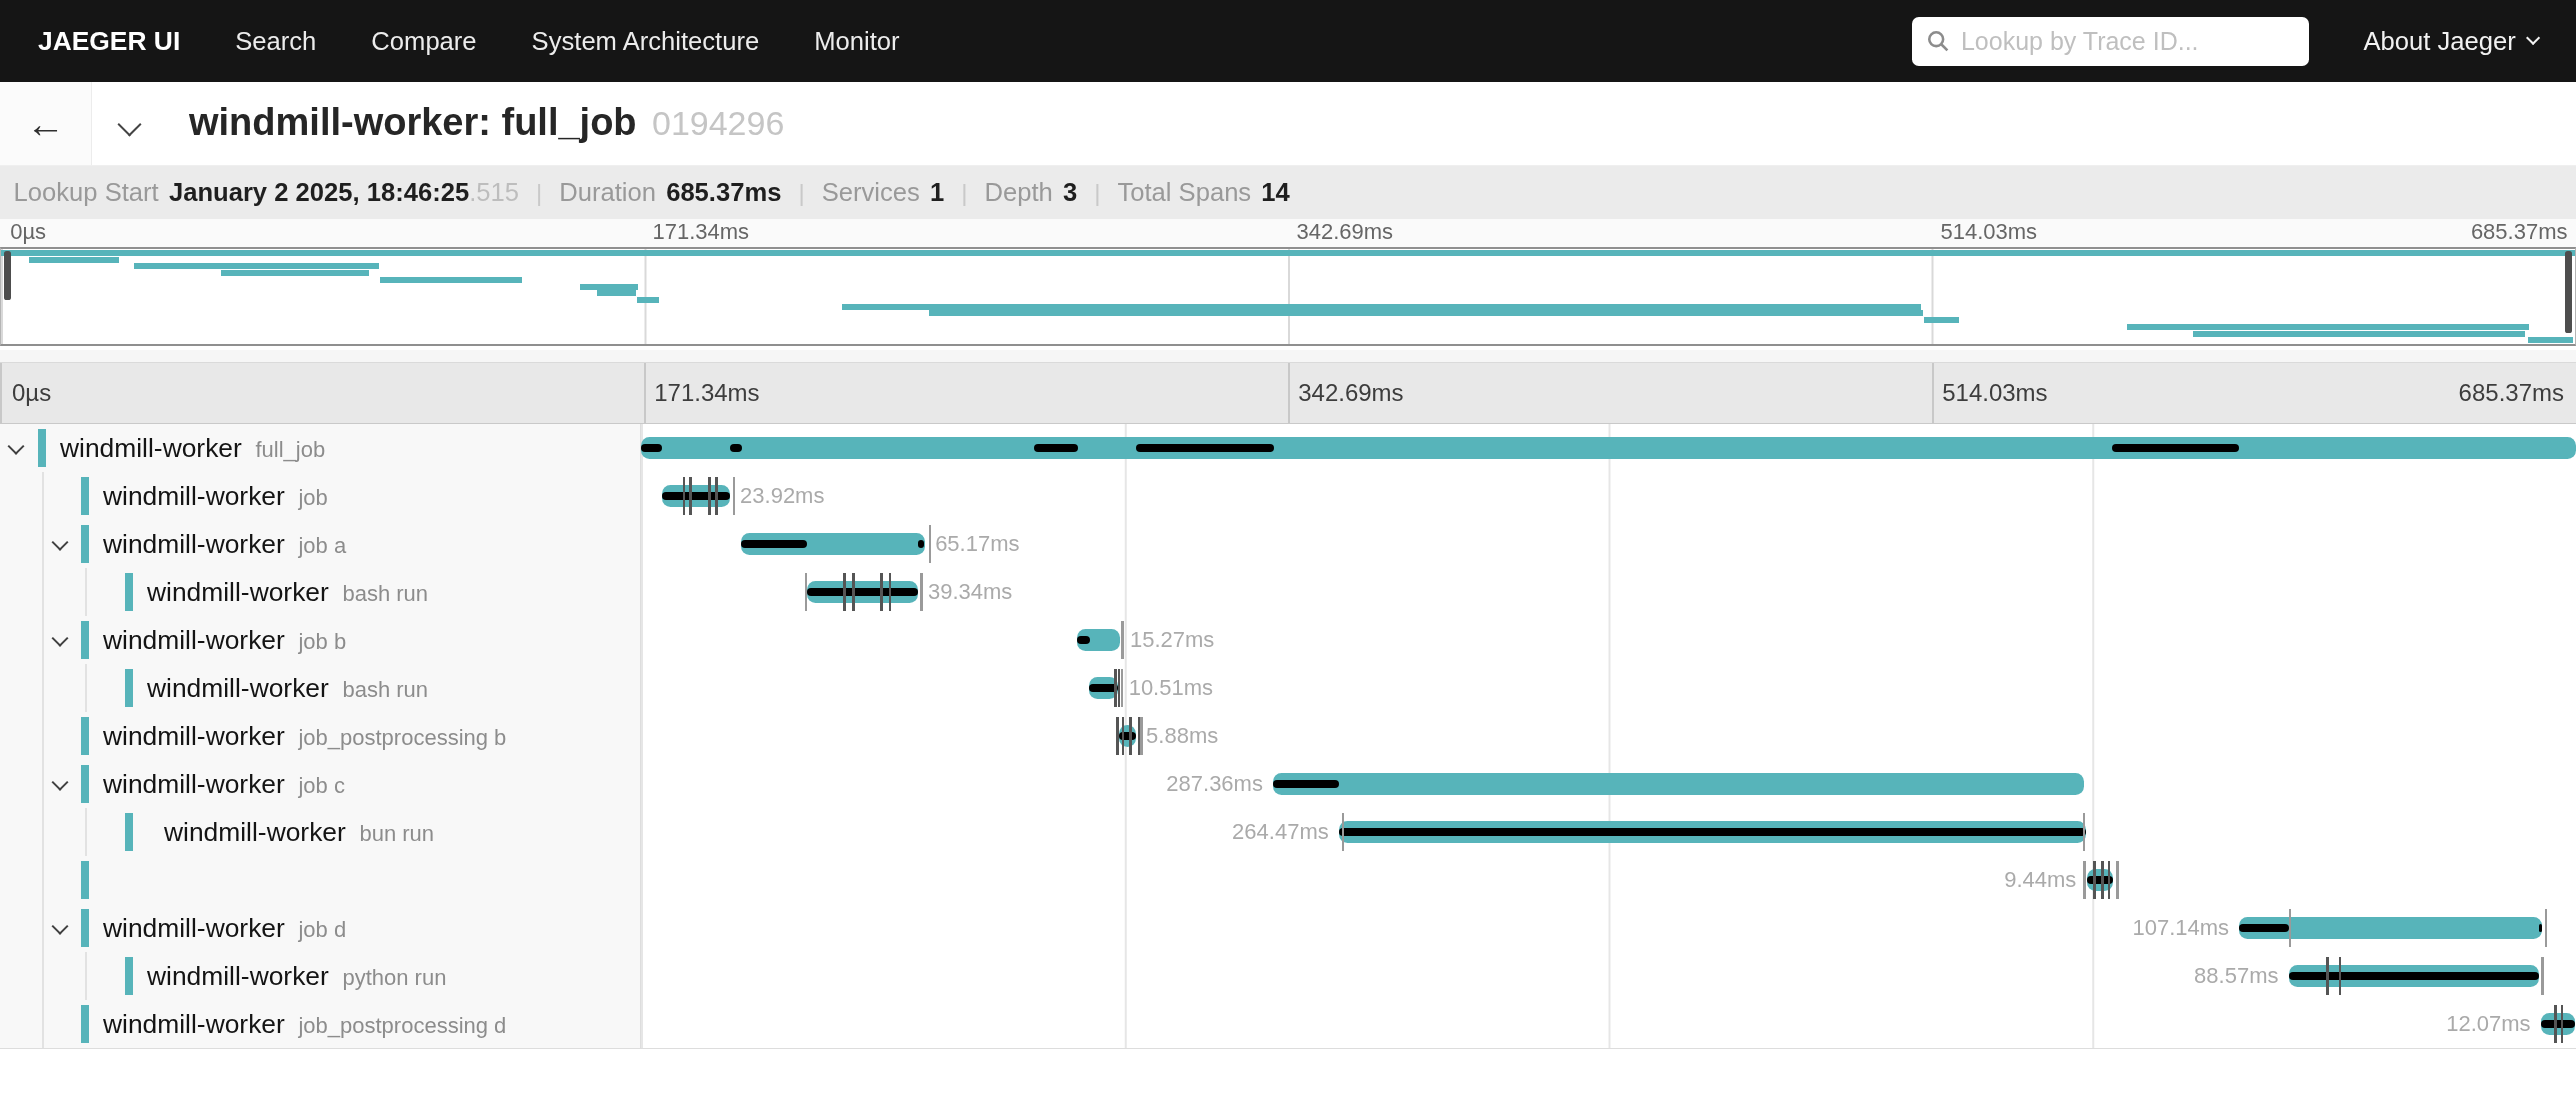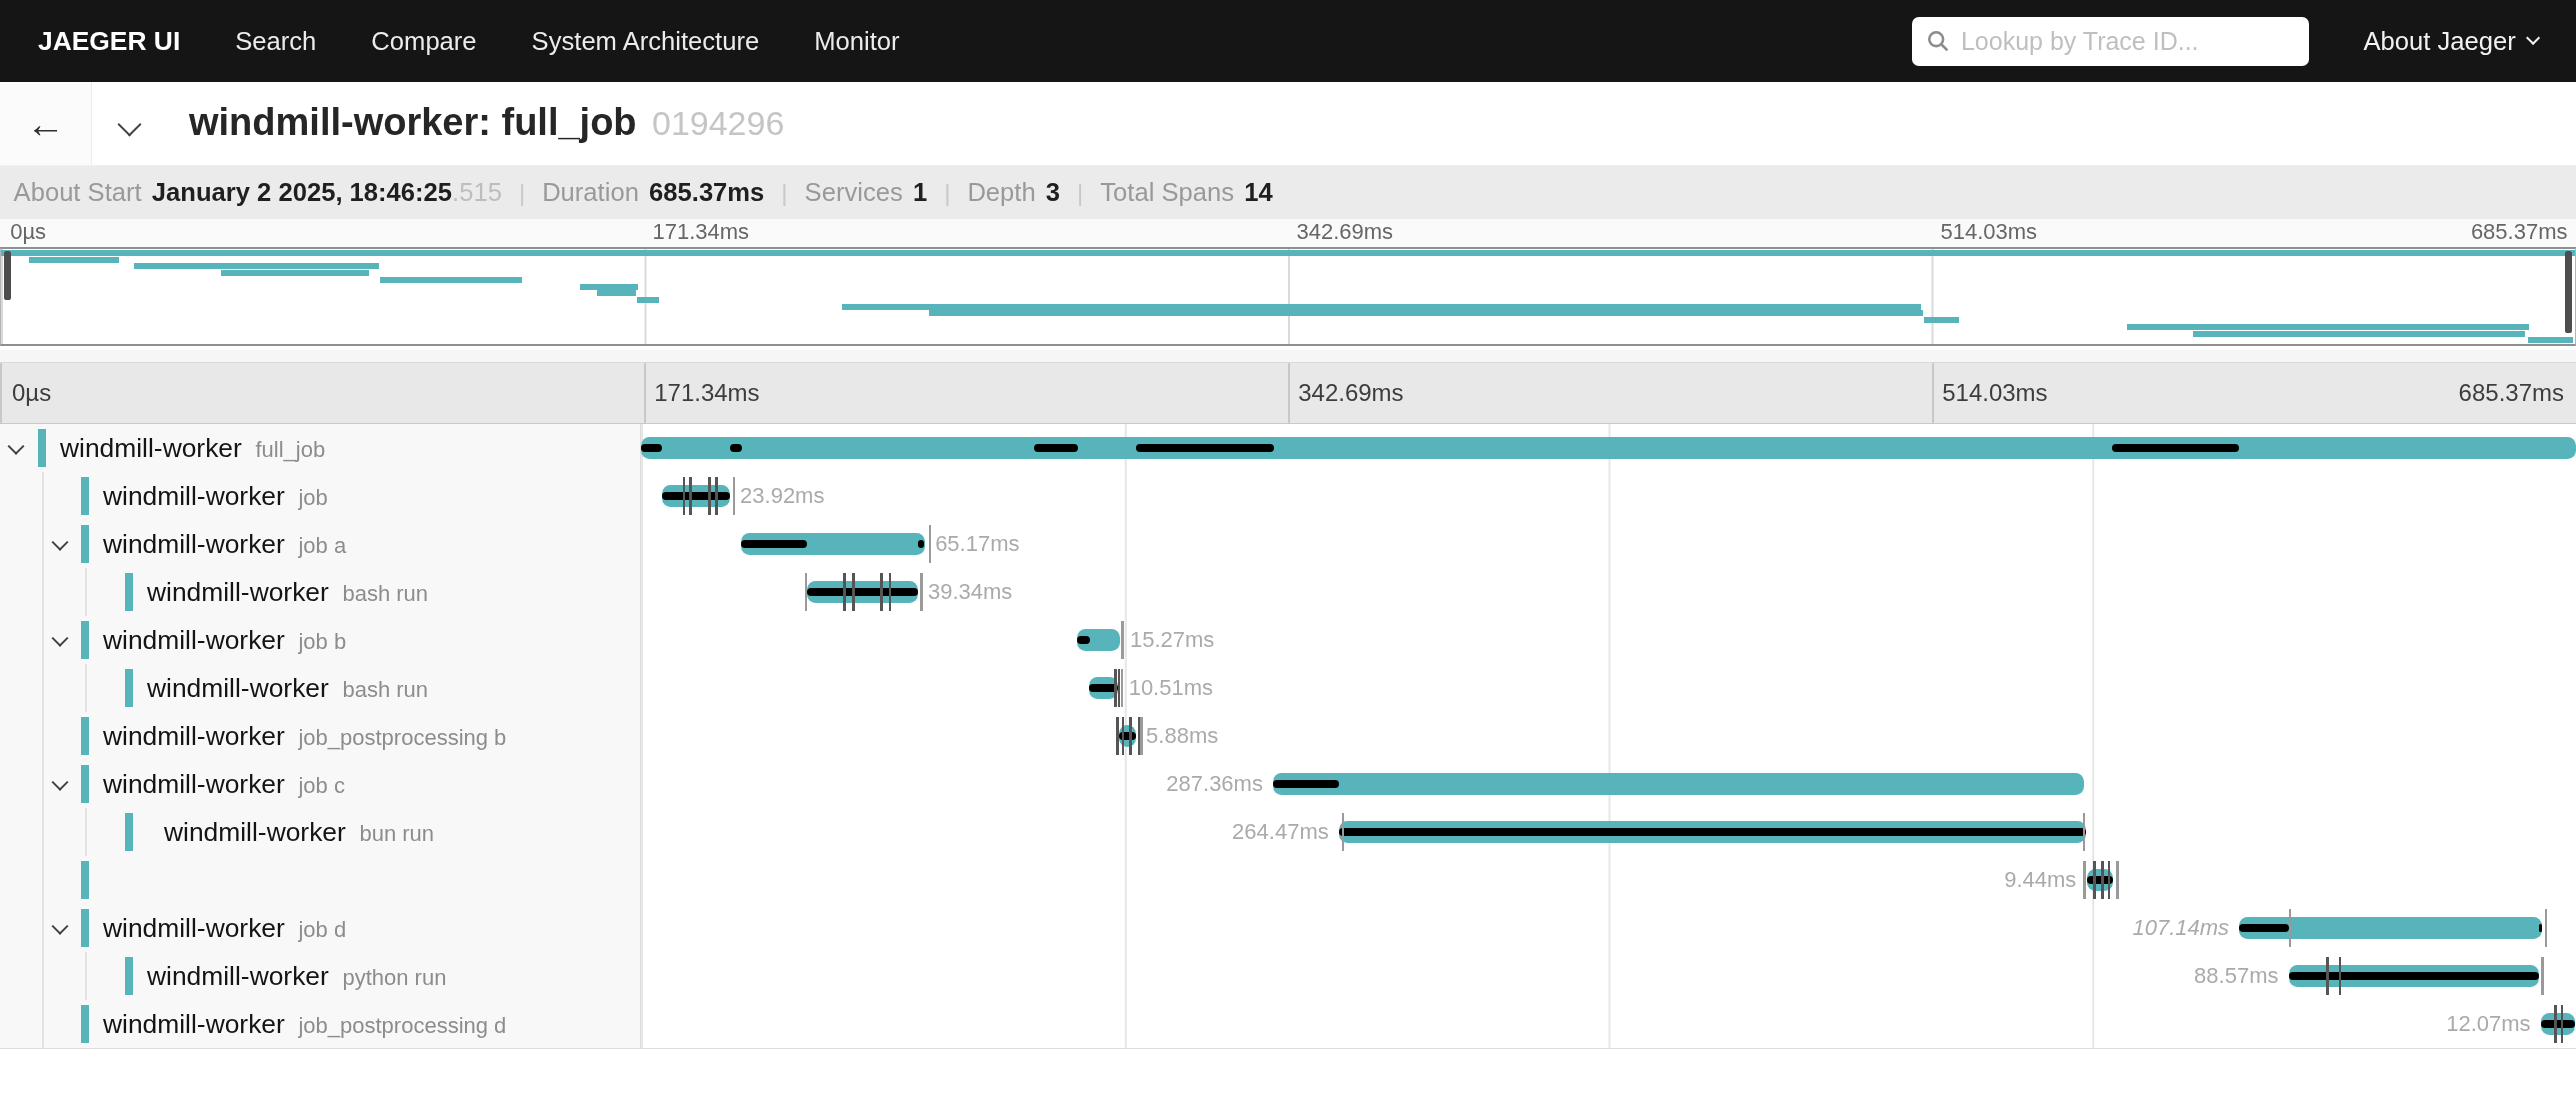--- a/index.html
+++ b/index.html
@@ -176,21 +176,21 @@
     <div id="kbd-btn">
       <span>⌘</span>
     </div>
     <div id="view-select">
       <span>Trace Timeline</span>
       <span class="chev down"></span>
     </div>
   </div>
 
   <div id="info-bar">
-    <span class="info-label">About Start</span>
+    <span class="info-label">Lookup Start</span>
     <span class="info-value"><span>January 2 2025, 18:46:25</span><span class="info-ms">.515</span></span>
     <span class="info-sep">|</span>
     <span class="info-label">Duration</span>
     <span class="info-value">685.37ms</span>
     <span class="info-sep">|</span>
     <span class="info-label">Services</span>
     <span class="info-value">1</span>
     <span class="info-sep">|</span>
     <span class="info-label">Depth</span>
     <span class="info-value">3</span>
@@ -416,21 +416,21 @@
           <div class="colorbar" style="left: 81px; background: rgb(87, 180, 186);"></div>
           <div class="names" style="left: 103px; text-align: center;"><span class="svc">windmill-worker</span><span class="op">job d</span></div>
         </div>
         <div class="row-right">
           <div class="bar" style="left: 82.5977%; width: 15.6324%; background: rgb(87, 180, 186);">
             <div class="crit" style="left: 0%; width: 16.3%; background: rgb(0, 0, 0);"></div>
             <div class="crit" style="left: 99%; width: 1%; background: rgb(0, 0, 0);"></div>
             <div class="btick g" style="left: 16.3%;"></div>
             <div class="btick g" style="left: 101%;"></div>
           </div>
-          <div class="dur-label" style="right: calc(17.4023% + 10.2px); font-style: italic;">107.14ms</div>
+          <div class="dur-label" style="right: calc(17.4023% + 10.2px);">107.14ms</div>
         </div>
       </div>
       <div class="row">
         <div class="row-left">
           <div class="guide" style="left: 42px;"></div>
           <div class="guide" style="left: 85px;"></div>
           <div class="colorbar" style="left: 125px; background: rgb(87, 180, 186);"></div>
           <div class="names" style="left: 147px;"><span class="svc">windmill-worker</span><span class="op">python run</span></div>
         </div>
         <div class="row-right">

